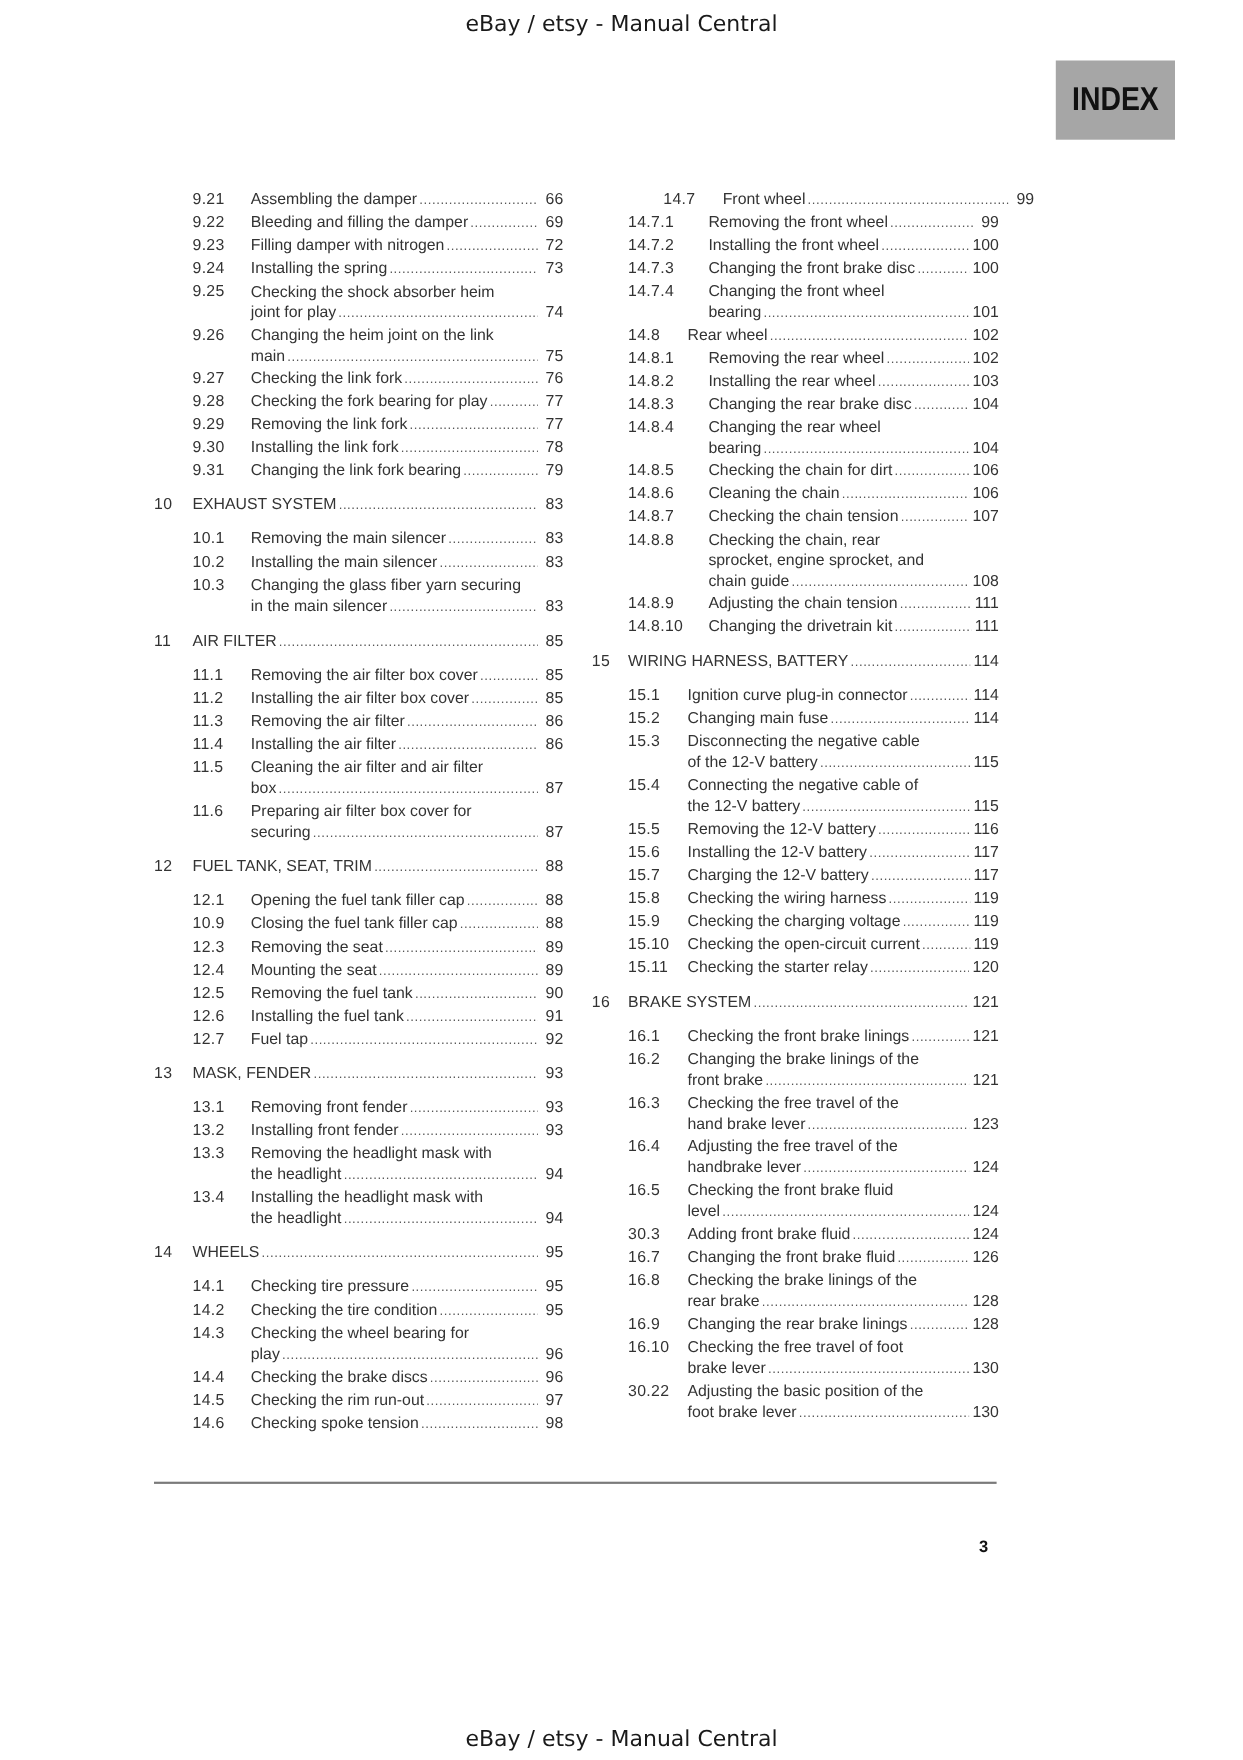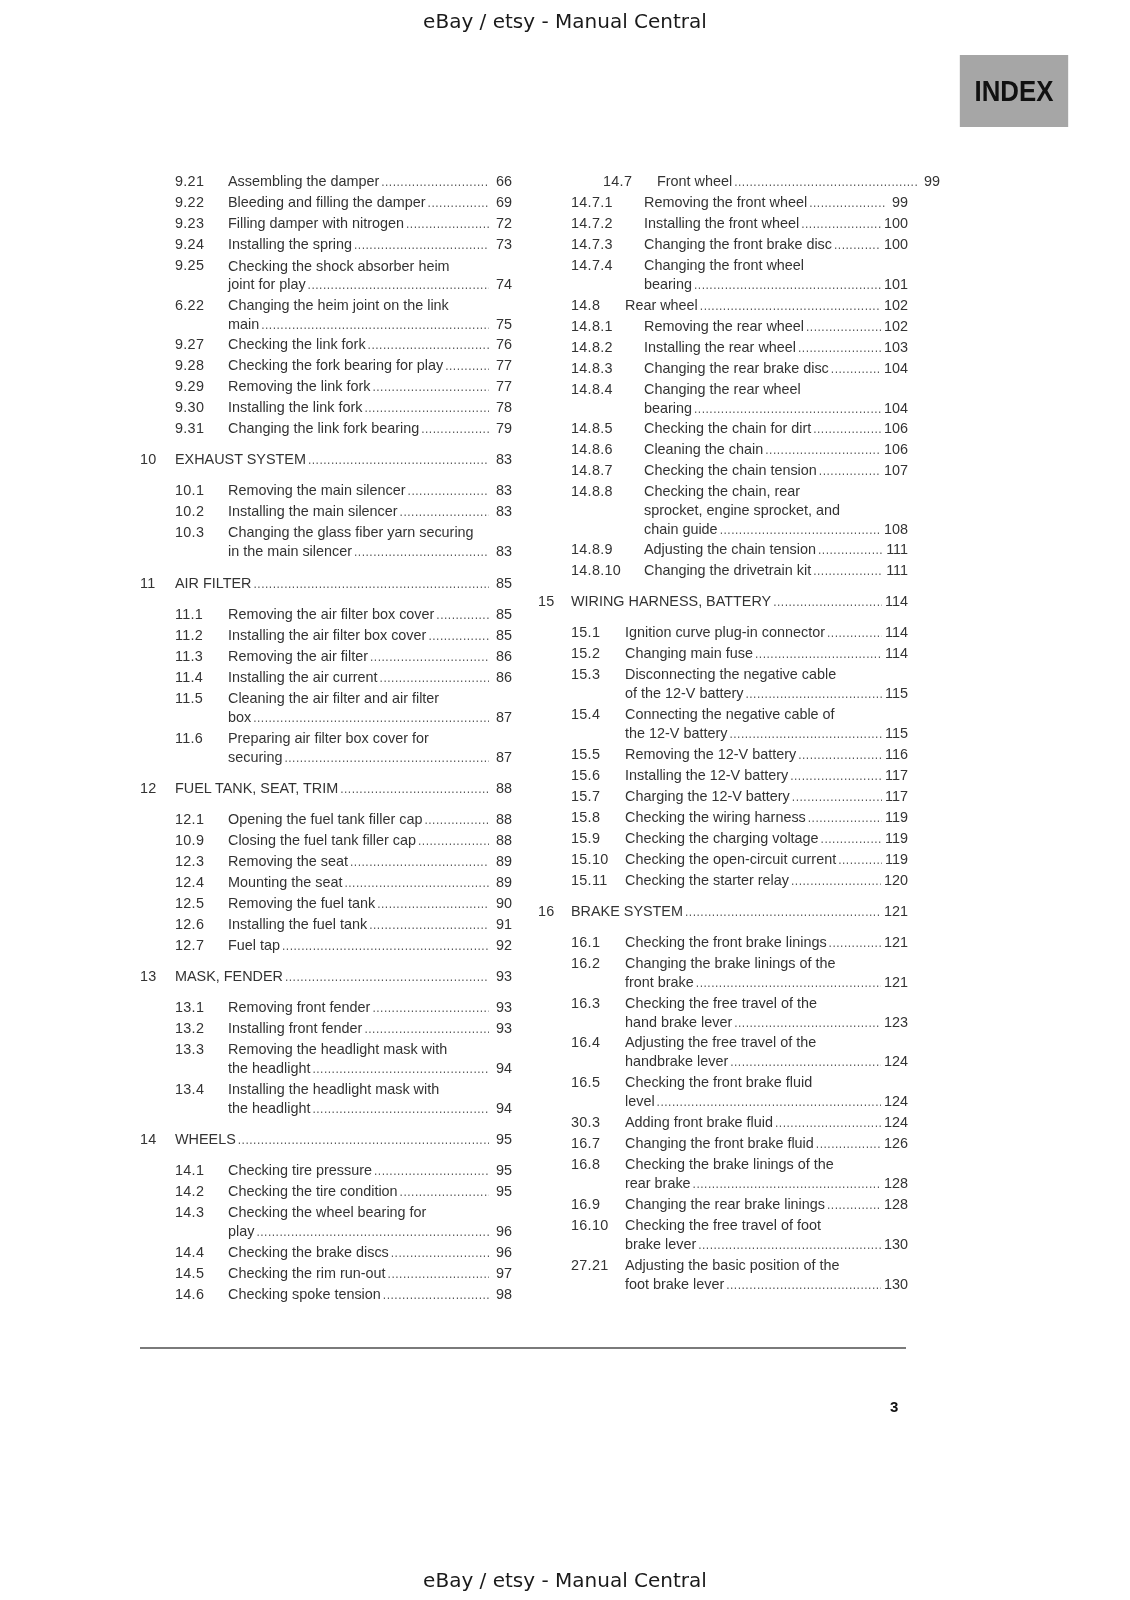--- a/index.html
+++ b/index.html
@@ -79,21 +79,21 @@
           <span class="txt">Checking the shock absorber heim</span>
         </div>
         <div class="line" style="height: 19px;">
           <span class="txt">joint for play</span>
           <span class="dots"></span>
           <span class="pg">74</span>
         </div>
       </div>
     </div>
     <div class="entry" style="top: 296px; left: 175px; width: 337px; height: 38px;">
-      <span class="num">6.22</span>
+      <span class="num">9.26</span>
       <div class="title" style="left: 53px; right: 0px;">
         <div class="line" style="height: 19px;">
           <span class="txt">Changing the heim joint on the link</span>
         </div>
         <div class="line" style="height: 19px;">
           <span class="txt">main</span>
           <span class="dots"></span>
           <span class="pg">75</span>
         </div>
       </div>
@@ -228,21 +228,21 @@
           <span class="txt">Removing the air filter</span>
           <span class="dots"></span>
           <span class="pg">86</span>
         </div>
       </div>
     </div>
     <div class="entry" style="top: 668px; left: 175px; width: 337px; height: 19px;">
       <span class="num">11.4</span>
       <div class="title" style="left: 53px; right: 0px;">
         <div class="line" style="height: 19px;">
-          <span class="txt">Installing the air current</span>
+          <span class="txt">Installing the air filter</span>
           <span class="dots"></span>
           <span class="pg">86</span>
         </div>
       </div>
     </div>
     <div class="entry" style="top: 689px; left: 175px; width: 337px; height: 38px;">
       <span class="num">11.5</span>
       <div class="title" style="left: 53px; right: 0px;">
         <div class="line" style="height: 19px;">
           <span class="txt">Cleaning the air filter and air filter</span>
@@ -898,21 +898,21 @@
           <span class="txt">Checking the free travel of foot</span>
         </div>
         <div class="line" style="height: 19px;">
           <span class="txt">brake lever</span>
           <span class="dots"></span>
           <span class="pg">130</span>
         </div>
       </div>
     </div>
     <div class="entry" style="top: 1256px; left: 571px; width: 337px; height: 38px;">
-      <span class="num">27.21</span>
+      <span class="num">30.22</span>
       <div class="title" style="left: 54px; right: 0px;">
         <div class="line" style="height: 19px;">
           <span class="txt">Adjusting the basic position of the</span>
         </div>
         <div class="line" style="height: 19px;">
           <span class="txt">foot brake lever</span>
           <span class="dots"></span>
           <span class="pg">130</span>
         </div>
       </div>

